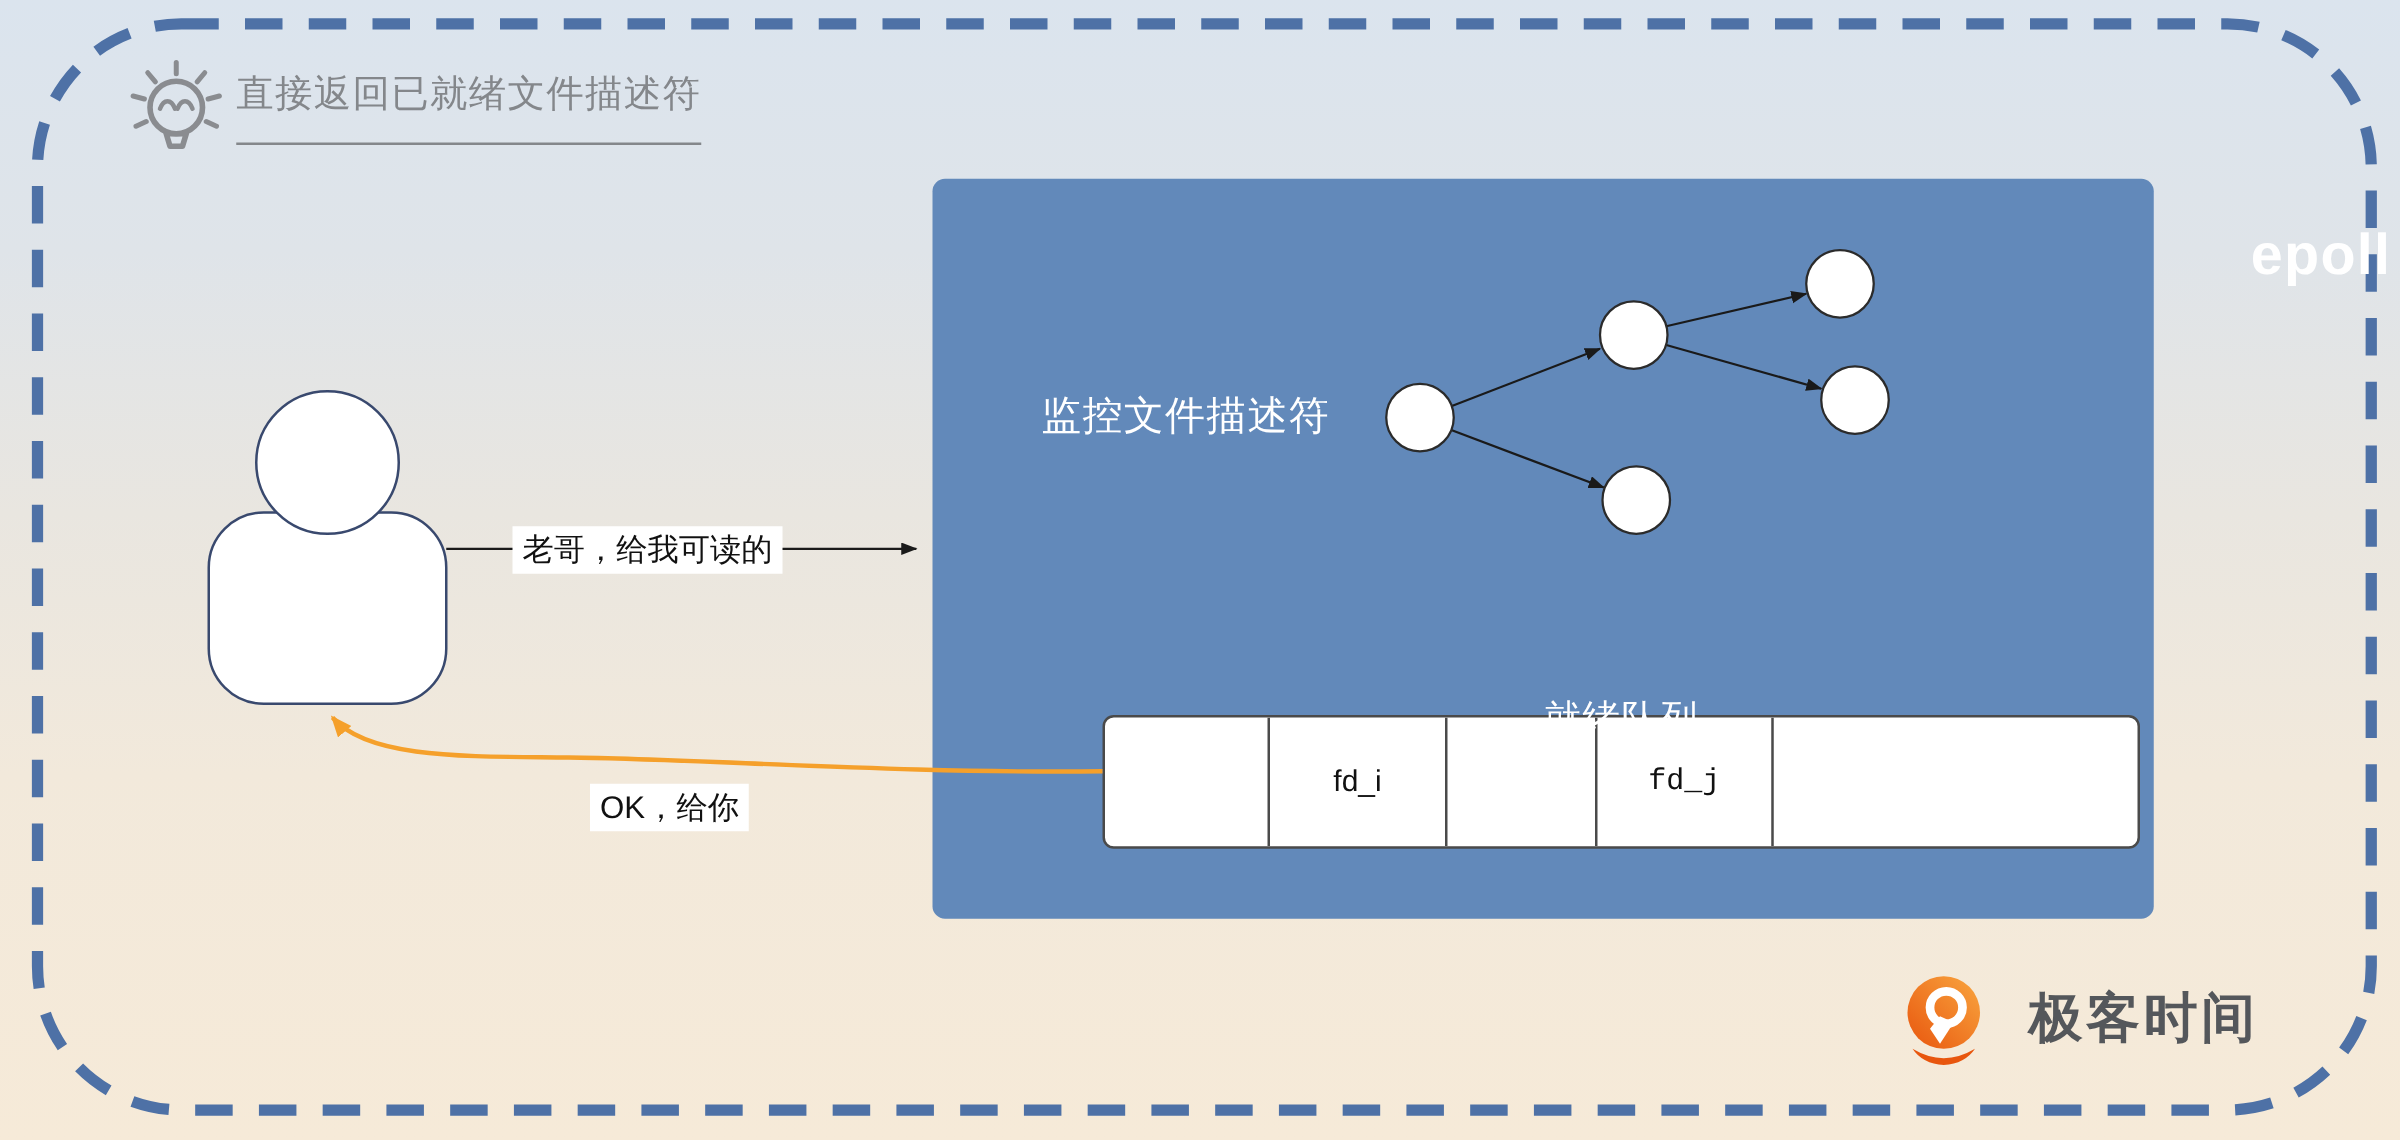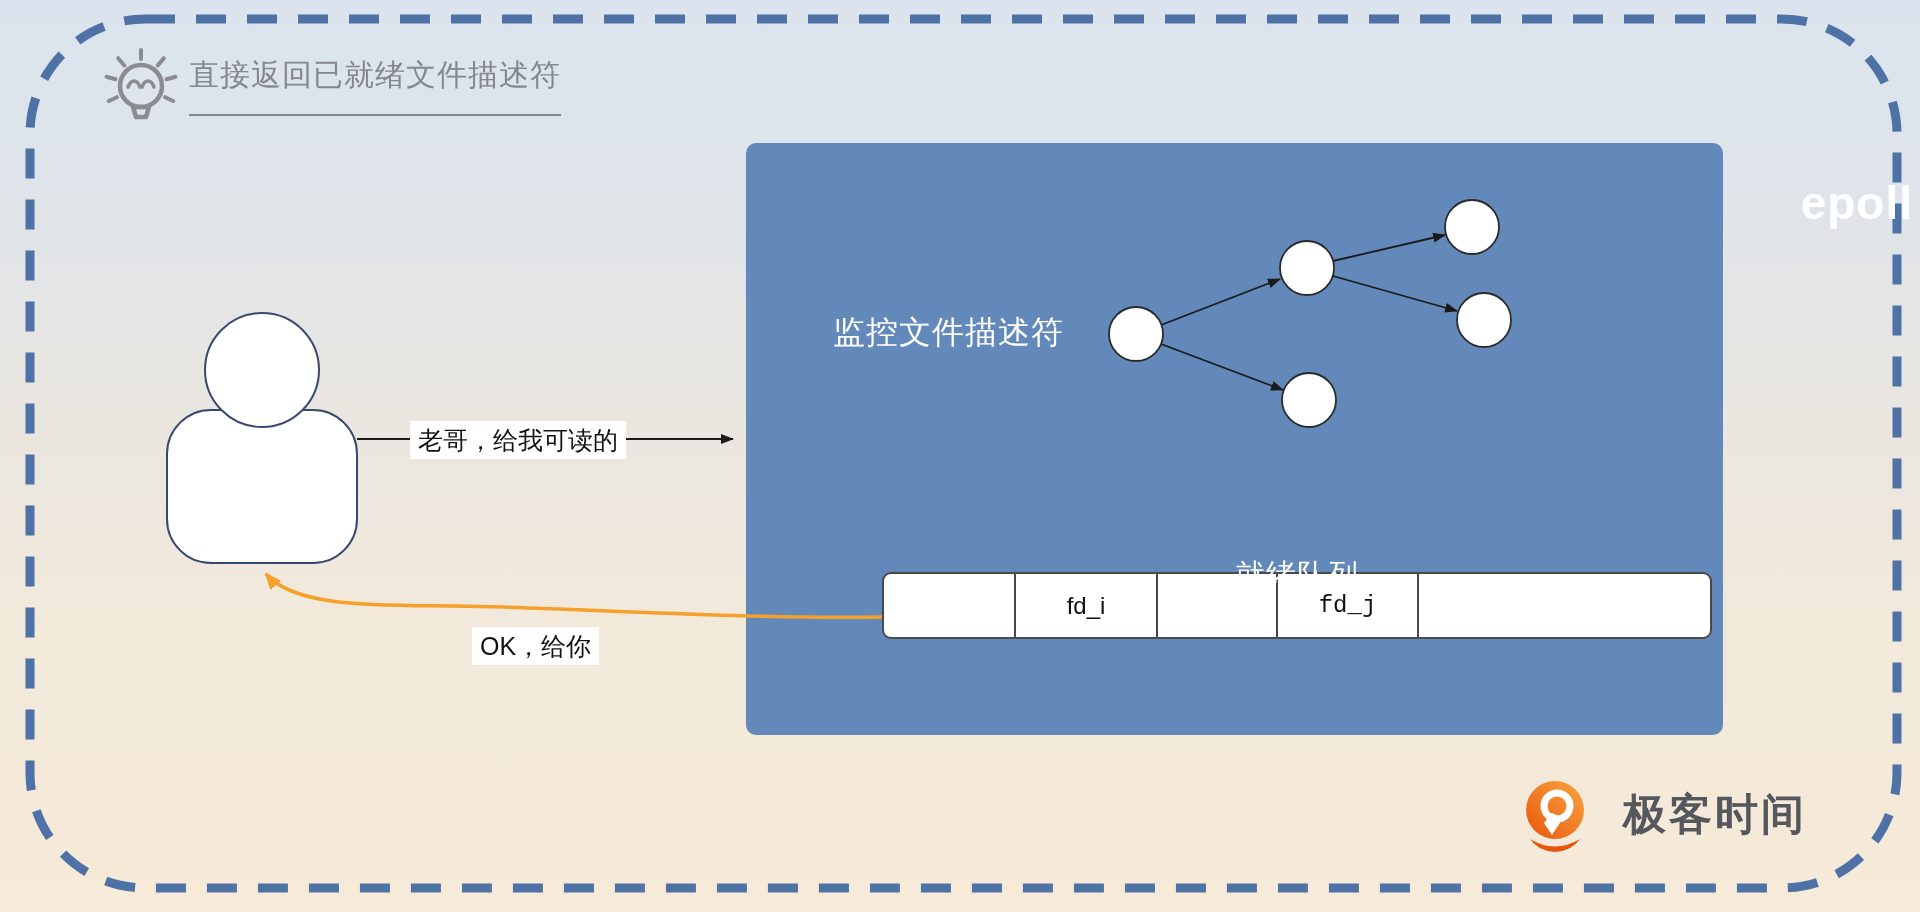--- a/index.html
+++ b/index.html
@@ -19,21 +19,21 @@
   }
   .monitor-label{
     position:absolute;left:833px;top:311px;z-index:4;
     color:#ffffff;font-size:32px;letter-spacing:1px;
   }
   .queue-label{
     position:absolute;left:882px;top:515px;width:830px;z-index:4;
     text-align:center;color:#ffffff;font-size:30px;letter-spacing:1px;margin-top:40px;
   }
   .queue{
-    position:absolute;left:882px;top:572px;width:830px;height:67px;z-index:2;
+    position:absolute;left:882px;top:572px;width:830px;height:107px;z-index:2;
     background:#ffffff;border:2px solid #4a4a4a;border-radius:9px;
     box-sizing:border-box;display:flex;overflow:hidden;
   }
   .queue .cell{
     display:flex;align-items:center;justify-content:center;
     font-size:24px;color:#111111;box-sizing:border-box;flex:none;
   }
   .queue .cell + .cell{border-left:2px solid #4a4a4a;}
   .queue .c1{width:130px;} .queue .c2{width:142px;} .queue .c3{width:120px;}
   .queue .c4{width:141px;font-family:Liberation Mono, monospace;} .queue .c5{flex:1;}

